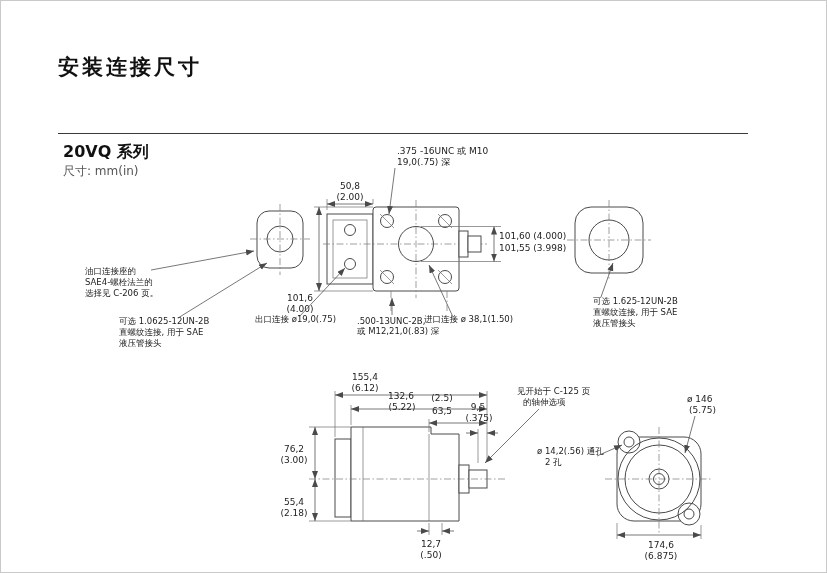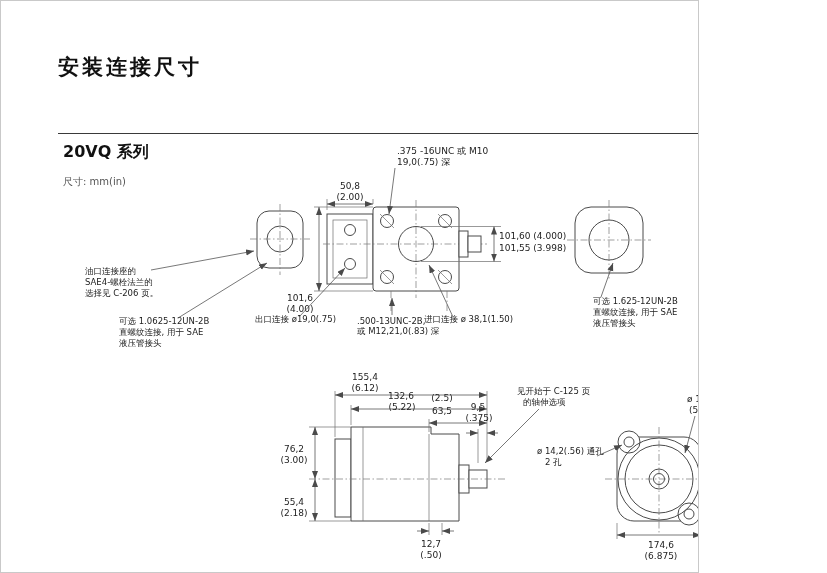--- a/index.html
+++ b/index.html
@@ -1,24 +1,24 @@
 <!DOCTYPE html>
 <html><head>
 <meta charset="utf-8">
 <style>
   html,body{margin:0;padding:0;background:#ffffff;}
   .page{
-    position:relative;width:699px;height:573px;background:#ffffff;
+    position:relative;width:827px;height:573px;background:#ffffff;
     border:1px solid #c9c9c9;box-sizing:border-box;overflow:hidden;
     font-family:"DejaVu Sans","Liberation Sans",sans-serif;color:#1a1a1a;
   }
   .title{position:absolute;left:57px;top:52px;font-size:21px;font-weight:600;letter-spacing:3px;color:#111;}
   .rule{position:absolute;left:57px;top:132px;width:690px;height:1px;background:#3a3a3a;}
   .series{position:absolute;left:62px;top:141px;font-size:16px;font-weight:bold;color:#111;}
-  .units{position:absolute;left:62px;top:174px;font-size:10px;color:#555;}
+  .units{position:absolute;left:62px;top:162px;font-size:12px;color:#555;}
   svg{position:absolute;left:0;top:0;}
   .s{stroke:#4a4a4a;stroke-width:1;fill:none;}
   .sf{stroke:#4a4a4a;stroke-width:1;fill:#ffffff;}
   .thin{stroke:#6d6d6d;stroke-width:0.7;fill:none;}
   .dash{stroke:#777;stroke-width:0.7;fill:none;stroke-dasharray:7 2.5 1.5 2.5;}
   .dim{stroke:#555;stroke-width:0.8;fill:none;}
   text{font-family:"DejaVu Sans","Liberation Sans",sans-serif;fill:#222;}
   .t9{font-size:9px;}
   .t85{font-size:8.5px;}
 </style>

